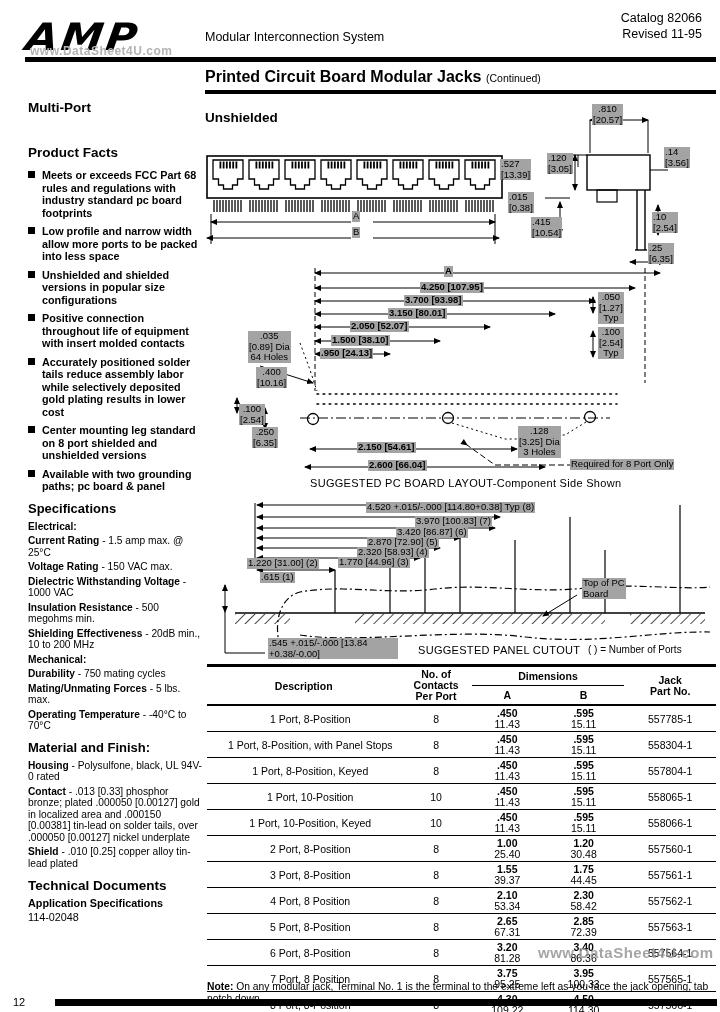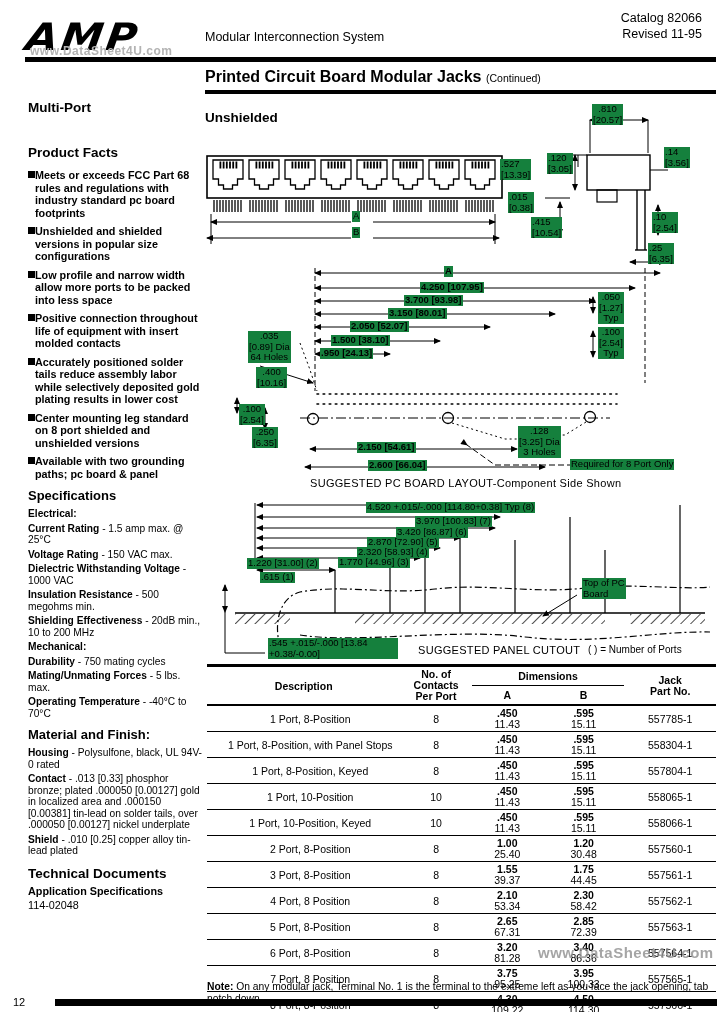--- a/index.html
+++ b/index.html
@@ -21,33 +21,33 @@
   .rule-hdr { position:absolute; left:25px; right:4px; top:57px; height:5px; background:#000; }
   .title { position:absolute; left:205px; top:68px; font-size:16px; font-weight:700; white-space:nowrap; }
   .title .cont { font-size:10.5px; font-weight:400; }
   .rule-title { position:absolute; left:205px; right:4px; top:90px; height:4px; background:#000; }
 
   
   #sidebar { position:absolute; left:28px; top:100px; width:174px; }
   .sb-h1 { font-size:13.5px; font-weight:700; margin:0 0 30px; }
   .sb-h2 { font-size:13.5px; font-weight:700; margin:0 0 9px; }
   ul.facts { list-style:none; margin:0 0 2px; padding:0; }
-  .facts li { display:flex; gap:0; margin-bottom:6px; font-size:10.8px; font-weight:700; line-height:12.5px; }
+  .facts li { display:flex; gap:7px; margin-bottom:6px; font-size:10.8px; font-weight:700; line-height:12.5px; }
   .facts .sq { width:7px; height:7px; background:#000; flex:0 0 7px; margin-top:2px; }
   .sb-h3 { font-size:13px; font-weight:700; margin:8px 0 5px; }
   .spec { font-size:10.2px; line-height:11.5px; margin-bottom:3px; }
   .sb-h4 { font-size:13.5px; font-weight:700; margin:9px 0 4px; }
   .appspec { font-size:10.8px; font-weight:700; margin-bottom:2px; }
   .appnum { font-size:10.8px; }
 
   
   .draw-h { position:absolute; left:205px; top:110px; font-size:13.5px; font-weight:700; }
   svg { position:absolute; overflow:visible; }
   .dim { position:absolute; font-size:9.5px; line-height:10.5px; white-space:pre-line;
-         background:#15803d; padding:0 1px; z-index:3; }
+         background:#a3a3a3; padding:0 1px; z-index:3; }
   .dim.b { font-weight:700; }
   .cap { position:absolute; font-size:11px; letter-spacing:.3px; z-index:3; }
   .legend { position:absolute; font-size:10px; z-index:3; }
 
   
   #tablewrap { position:absolute; left:207px; top:664px; width:509px; }
   table { width:100%; border-collapse:collapse; border-top:3px solid #000; }
   th { font-size:10.5px; font-weight:700; text-align:center; padding:2px 1px; vertical-align:middle; }
   .pre { white-space:pre-line; line-height:11px; }
   .th-dims { border-bottom:1.5px solid #000; }
@@ -87,26 +87,26 @@
     <div class="sb-h2">Product Facts</div>
     <ul class="facts">
 
         <li>
           <span class="sq"></span>
           <span>Meets or exceeds FCC Part 68 rules and regulations with industry standard pc board footprints</span>
         </li>
 
         <li>
           <span class="sq"></span>
+          <span>Low profile and narrow width allow more ports to be packed into less space</span>
+        </li>
+
+        <li>
+          <span class="sq"></span>
           <span>Unshielded and shielded versions in popular size configurations</span>
-        </li>
-
-        <li>
-          <span class="sq"></span>
-          <span>Low profile and narrow width allow more ports to be packed into less space</span>
         </li>
 
         <li>
           <span class="sq"></span>
           <span>Positive connection throughout life of equipment with insert molded contacts</span>
         </li>
 
         <li>
           <span class="sq"></span>
           <span>Accurately positioned solder tails reduce assembly labor while selectively deposited gold plating results in lower cost</span>

